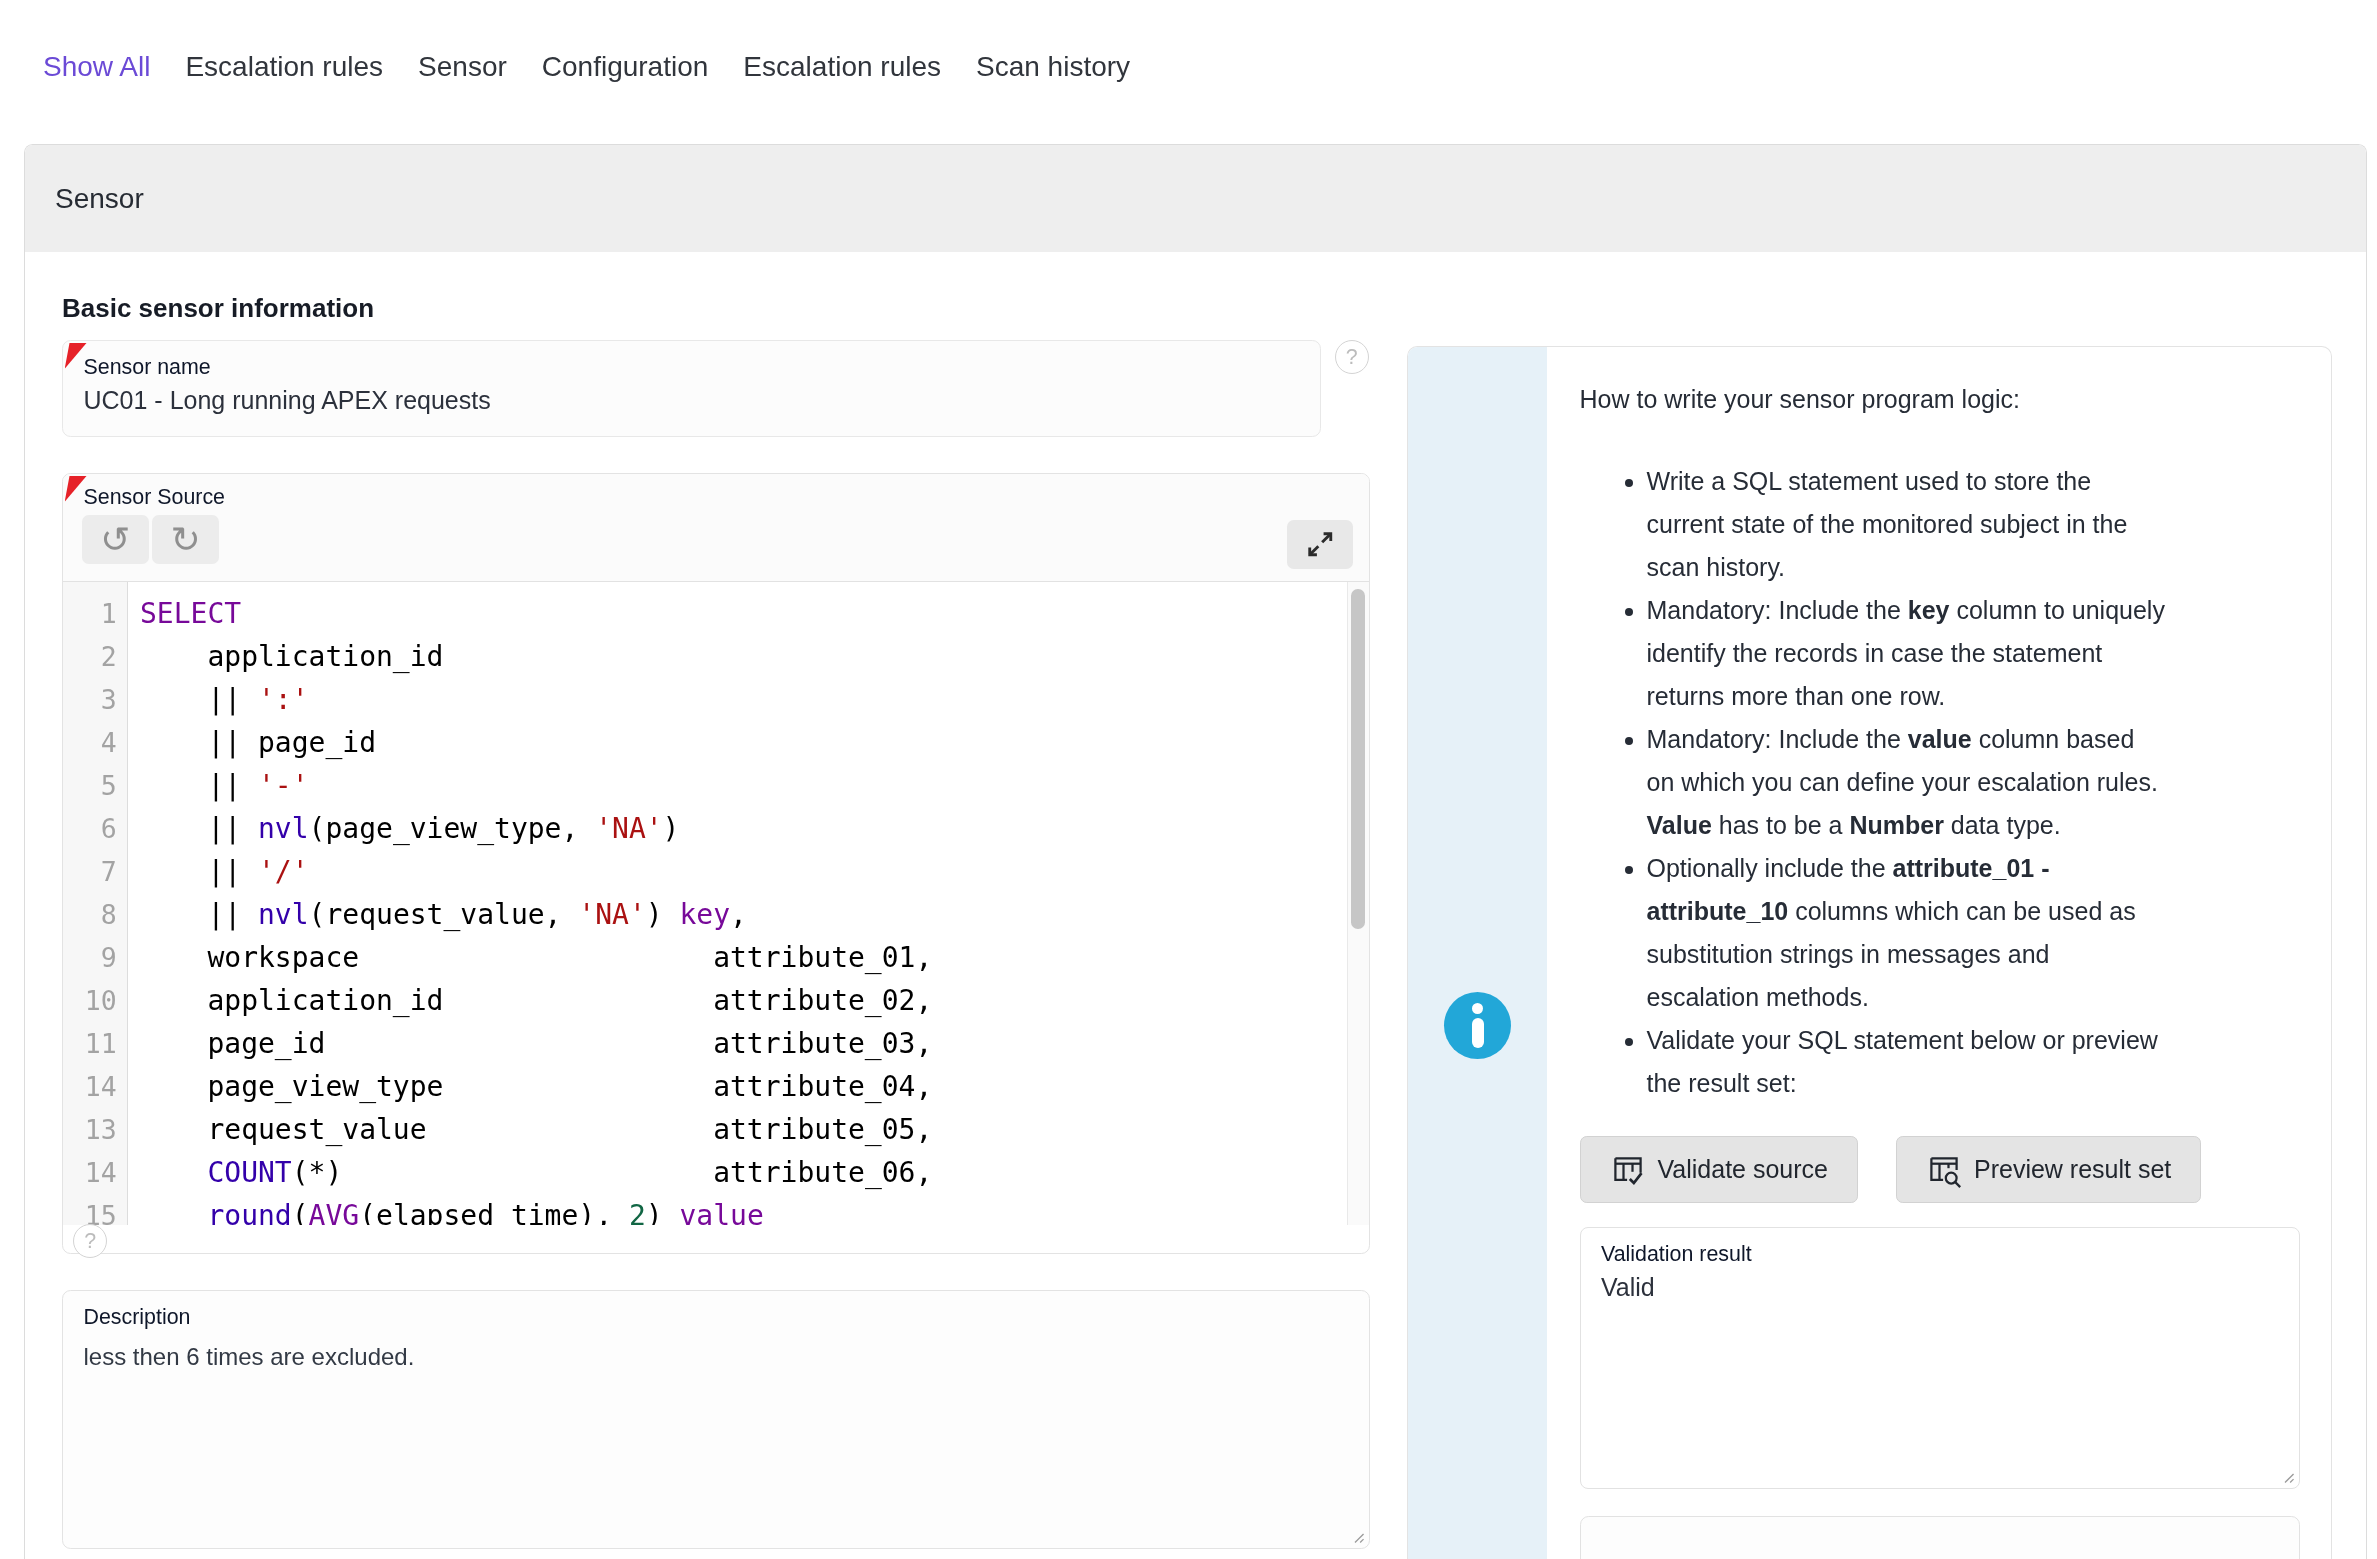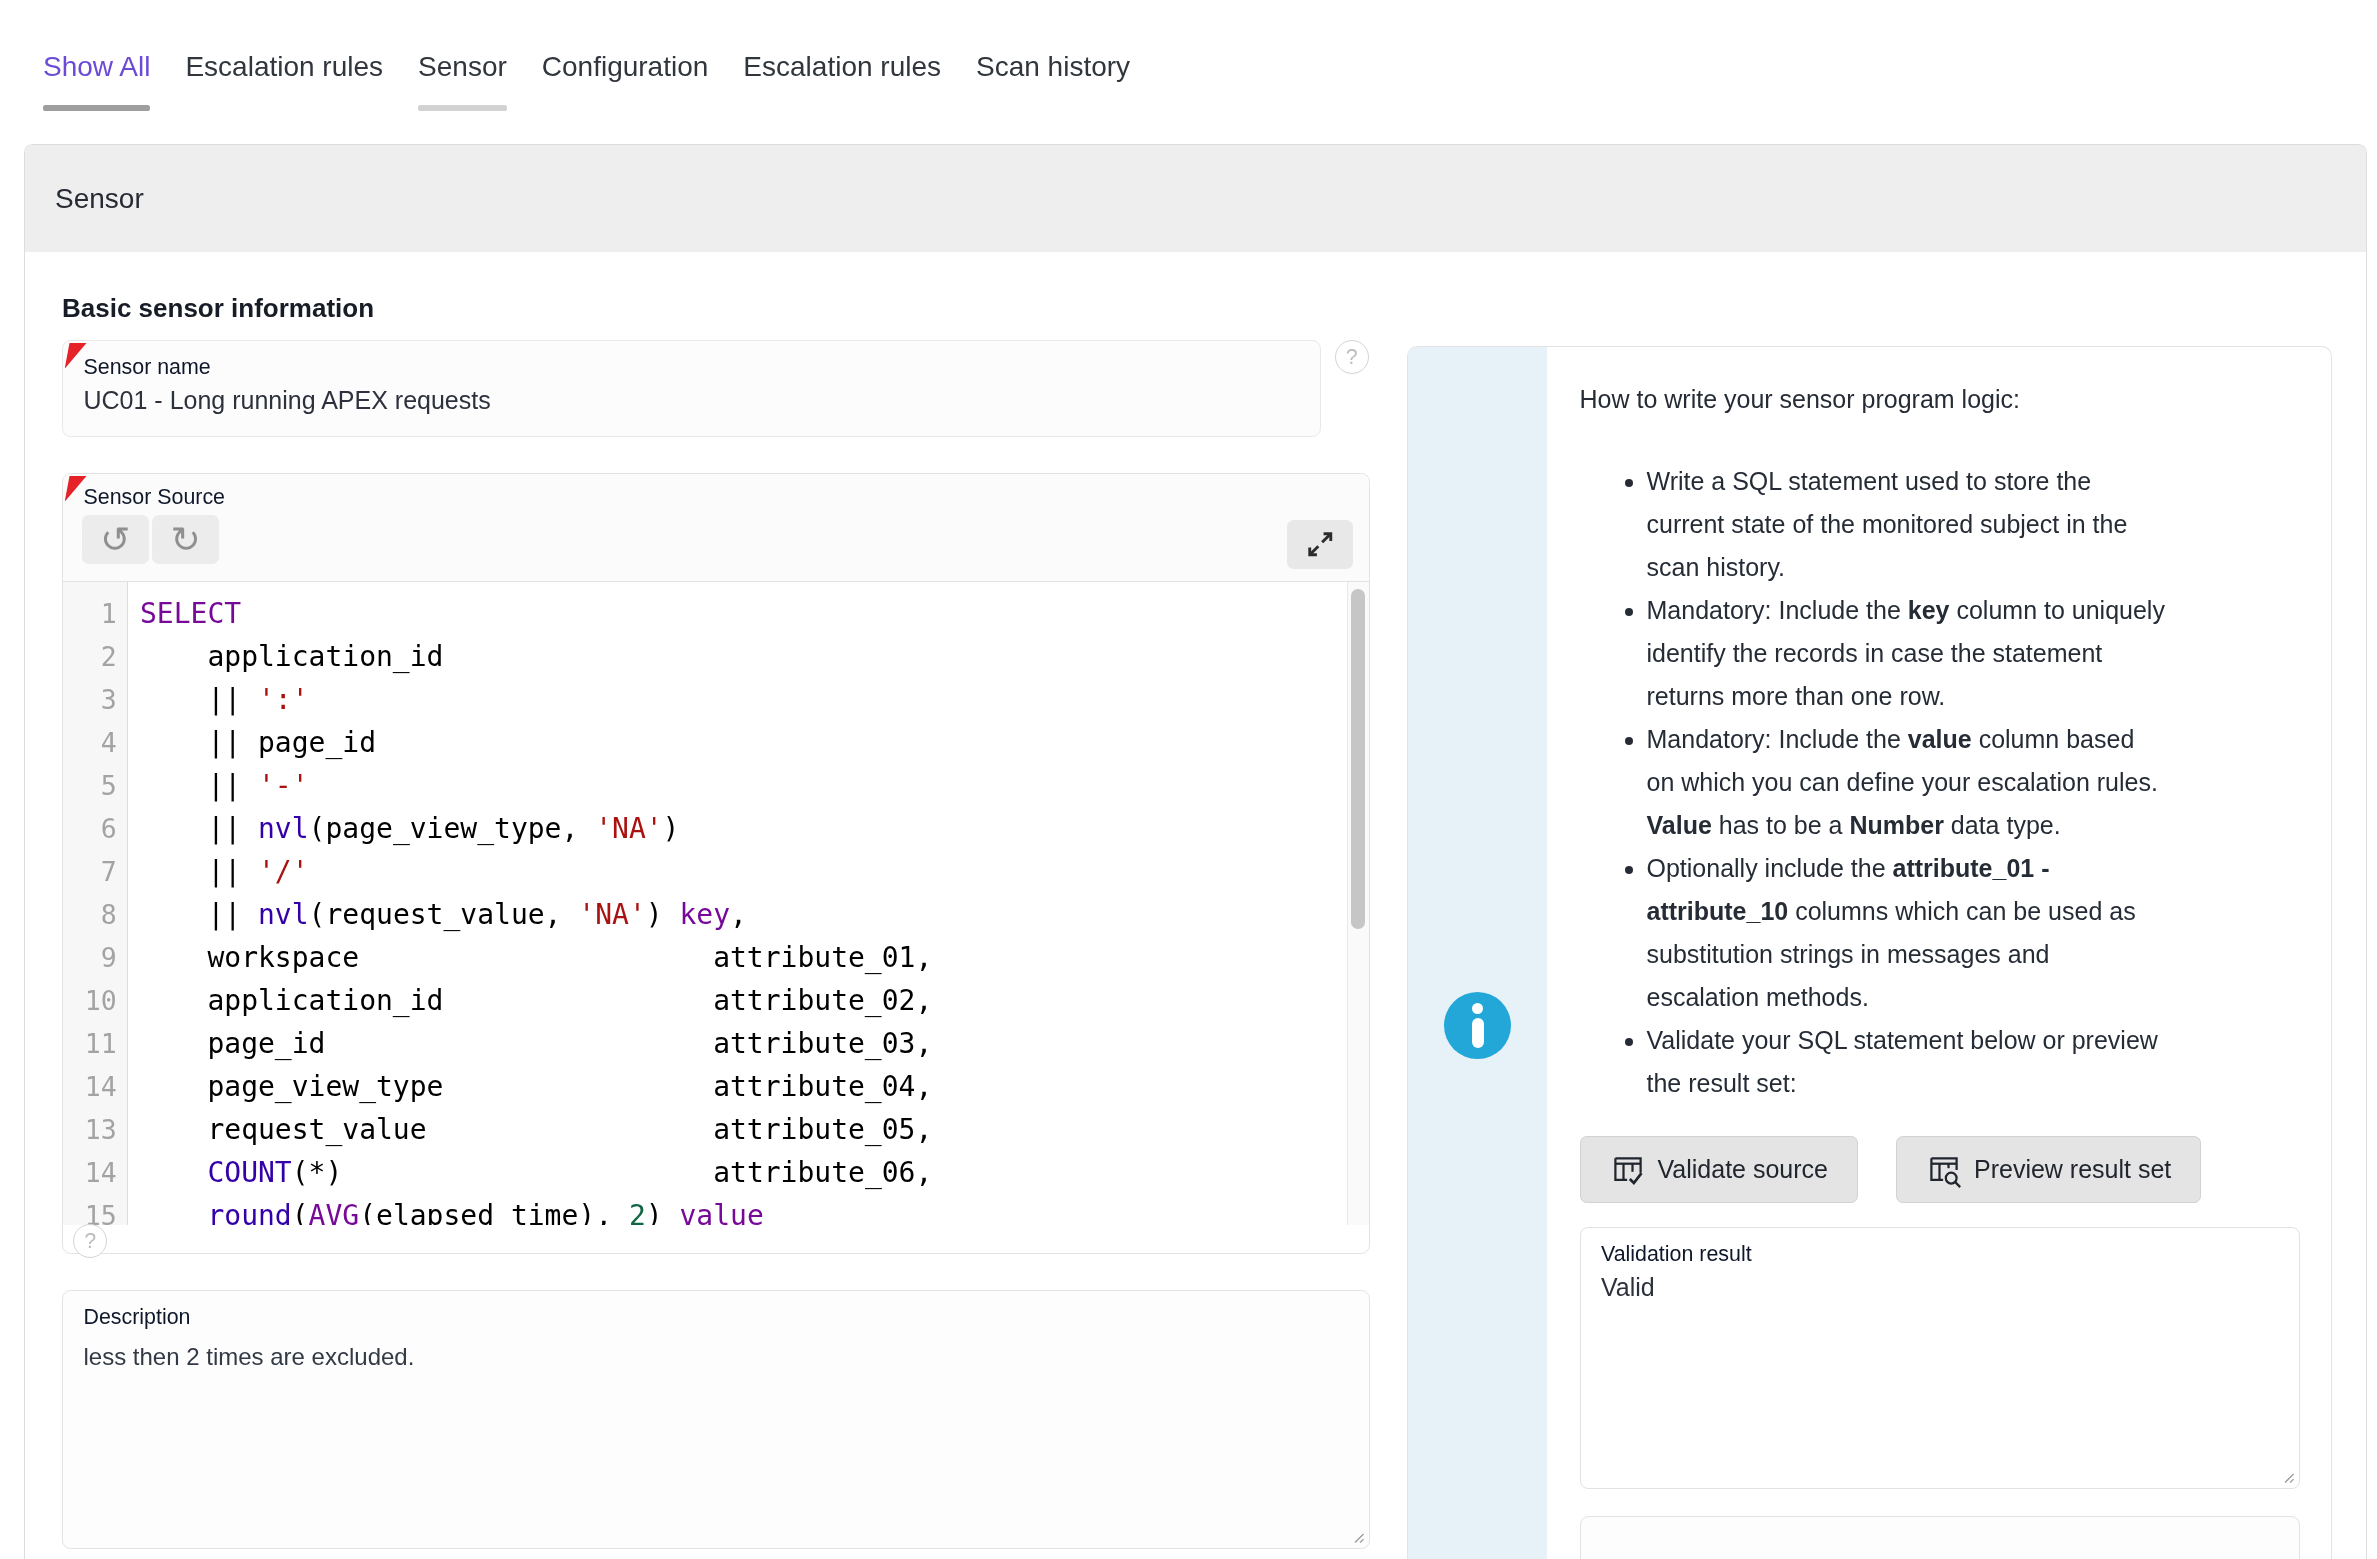--- a/index.html
+++ b/index.html
@@ -1,21 +1,21 @@
 <!DOCTYPE html>
 <html style="font-size:13.7px"><head>
 <meta charset="utf-8">
 <style>
   * { margin:0; padding:0; box-sizing:border-box; }
   html,body { width:2377px; height:1560px; overflow:hidden; background:#fff;
     font-family:"Liberation Sans", sans-serif; color:#262c36; }
 
   
   .tabs { position:absolute; left:43px; top:51px; display:flex; gap:35px; }
-  .tab { display:flex; flex-direction:column; cursor:pointer; }
+  .tab { display:flex; flex-direction:row; cursor:pointer; }
   .tab .tab-label { font-size:28px; color:#31353c; }
   .tab.active .tab-label { color:#6b4ad6; }
   .tab .tab-bar { height:6px; margin-top:22px; border-radius:2.6px; background:transparent; }
 
   
   .region { position:absolute; left:24px; top:144px; width:2343px; height:1454px;
     background:#fff; border:0.9px solid #dcdcdc; border-bottom:none; border-radius:8.6px 8.6px 0 0; }
   .region-header { height:107px; background:#eeeeee; border-radius:7.7px 7.7px 0 0;
     display:flex; align-items:center; padding-left:30px; font-size:28px; color:#262b33; }
   .region-body { position:relative; padding:41px 0 0 37px; }
@@ -175,21 +175,21 @@
         <div class="vscroll">
           <div class="vthumb"></div>
         </div>
       </div>
       <div class="q-circle q-bottom">?</div>
     </div>
 
     <div class="desc-box">
       <div class="field-label">Description</div>
       <div class="desc-text" id="desc-text">
-          <div>less then 2 times are excluded.</div>
+          <div>less then 6 times are excluded.</div>
         </div>
       <svg class="grip" width="15.4" height="15.4" viewBox="0 0 18 18" stroke="#9a9a9a" stroke-width="1.5">
         <line x1="17" y1="7" x2="7" y2="17"></line>
           <line x1="17" y1="13" x2="13" y2="17"></line>
       </svg>
     </div>
 
   </div>
 </section>
 

